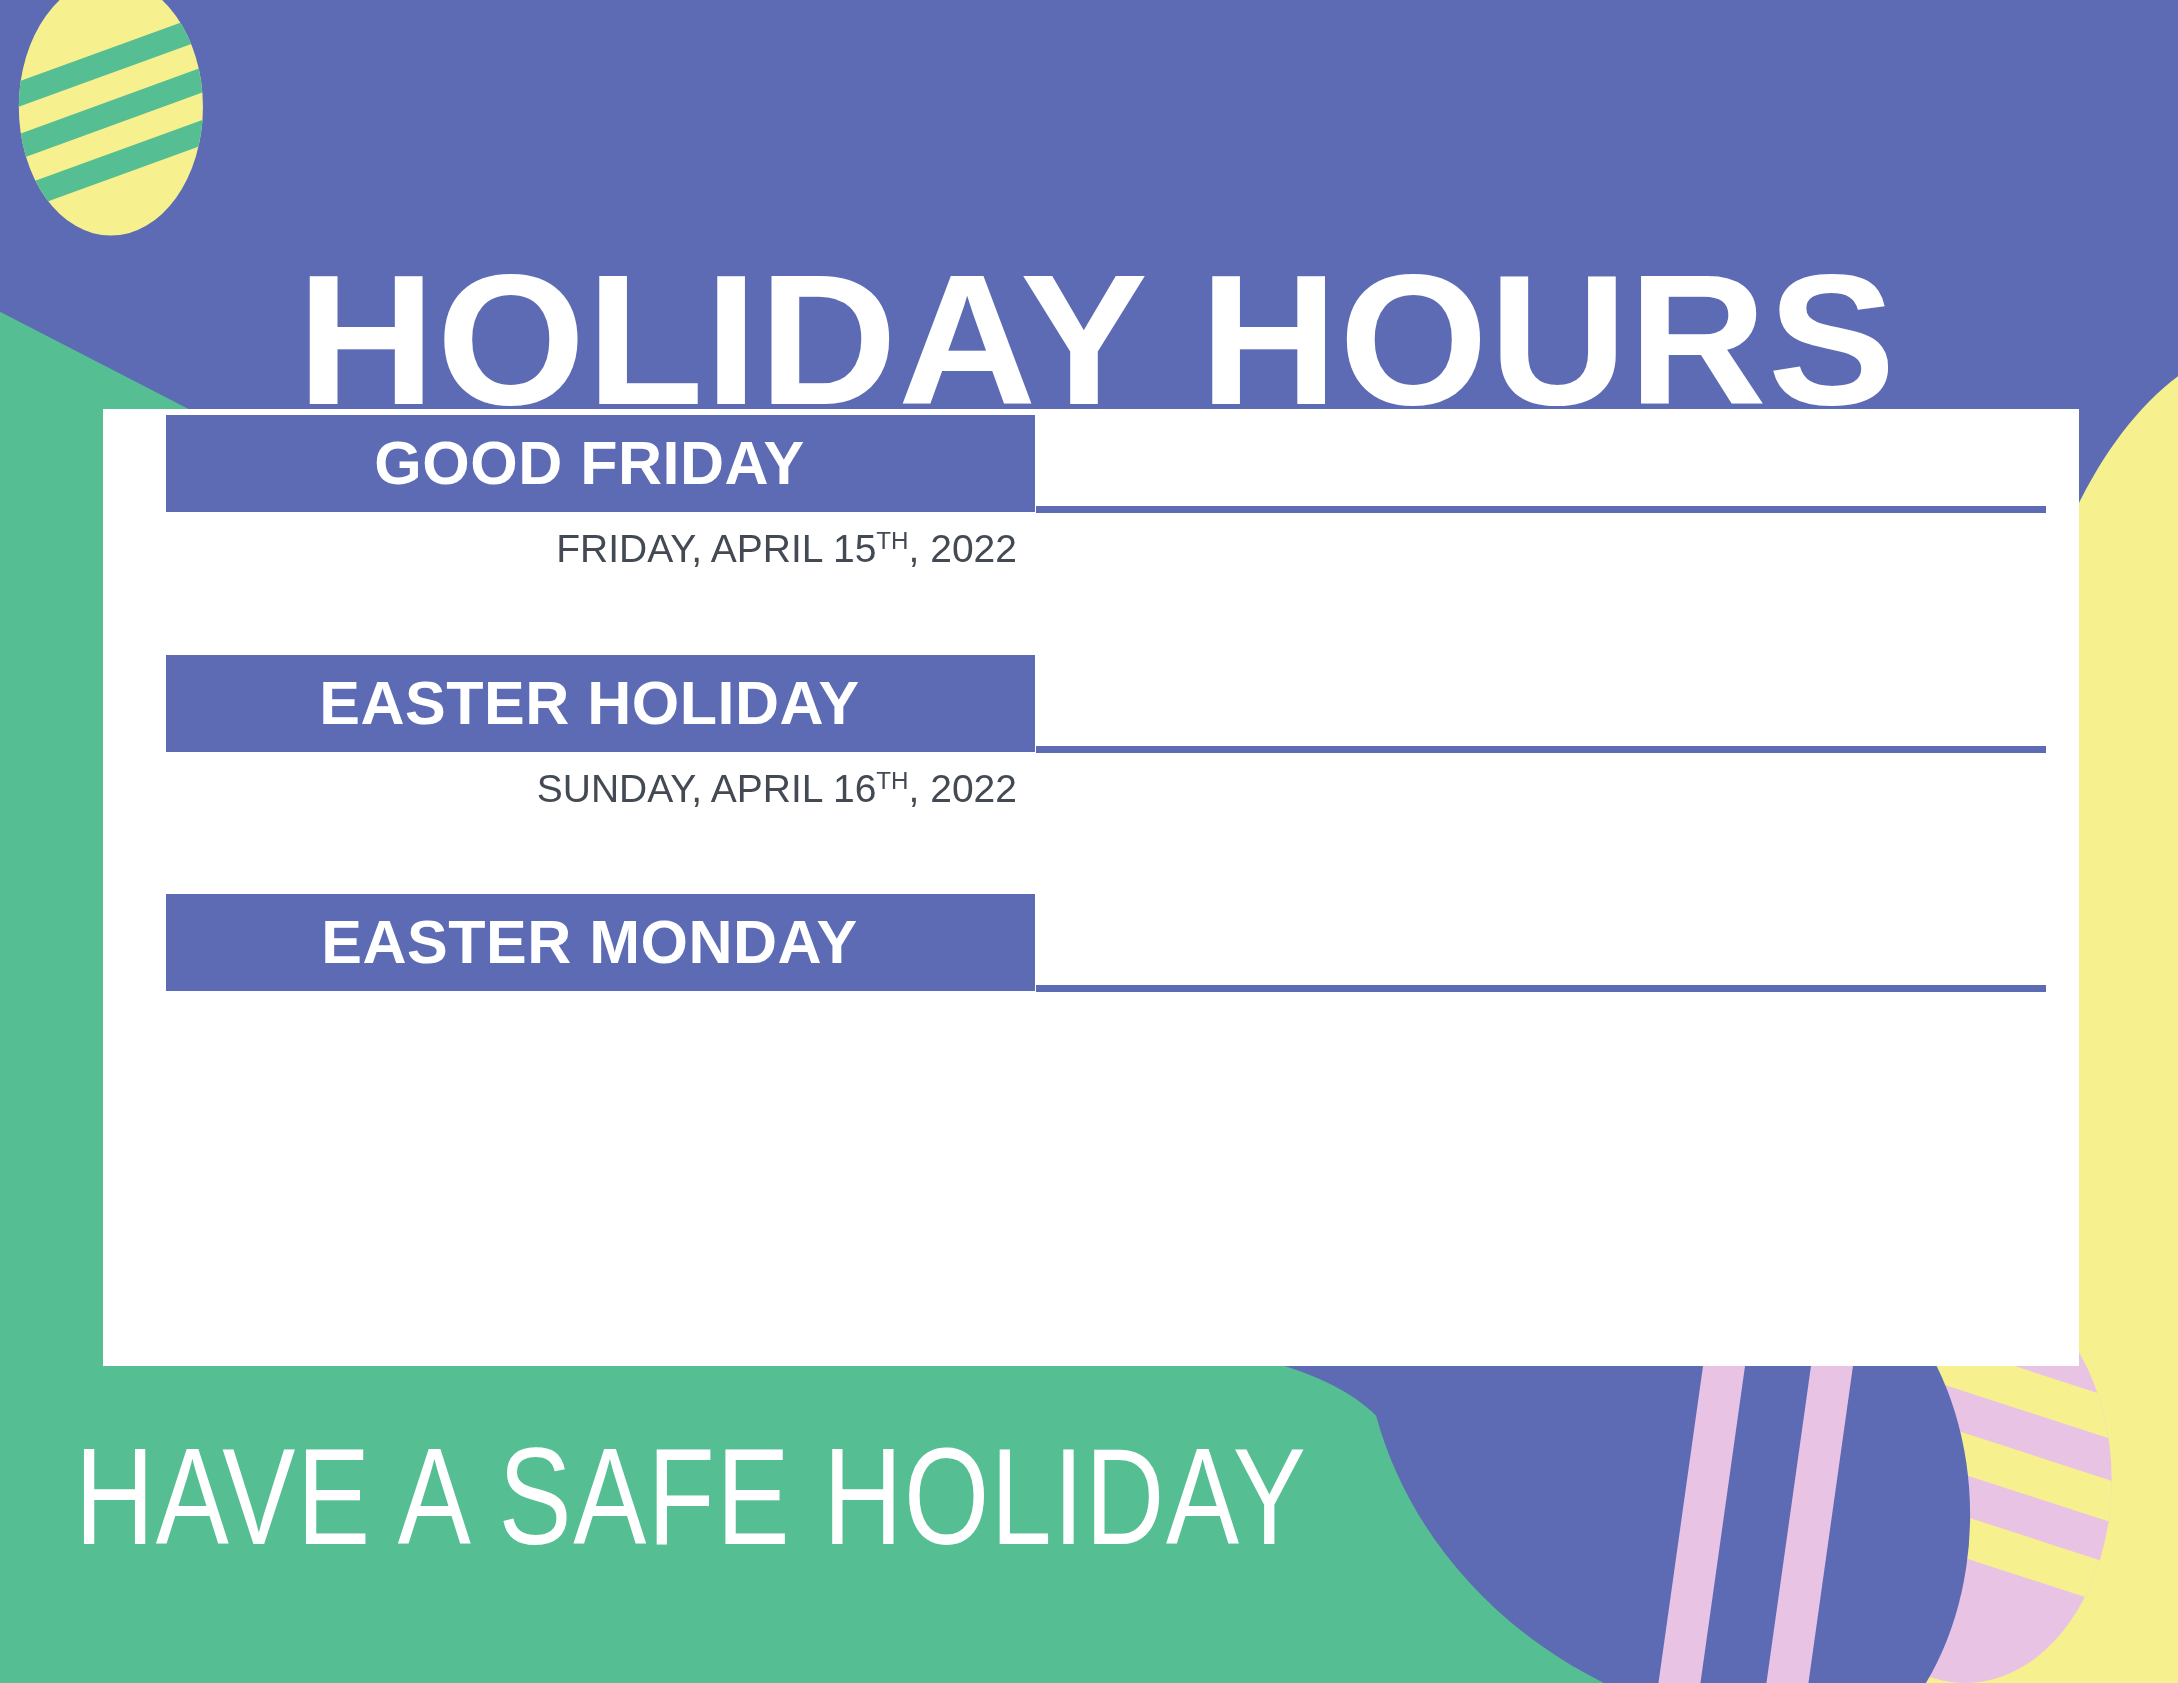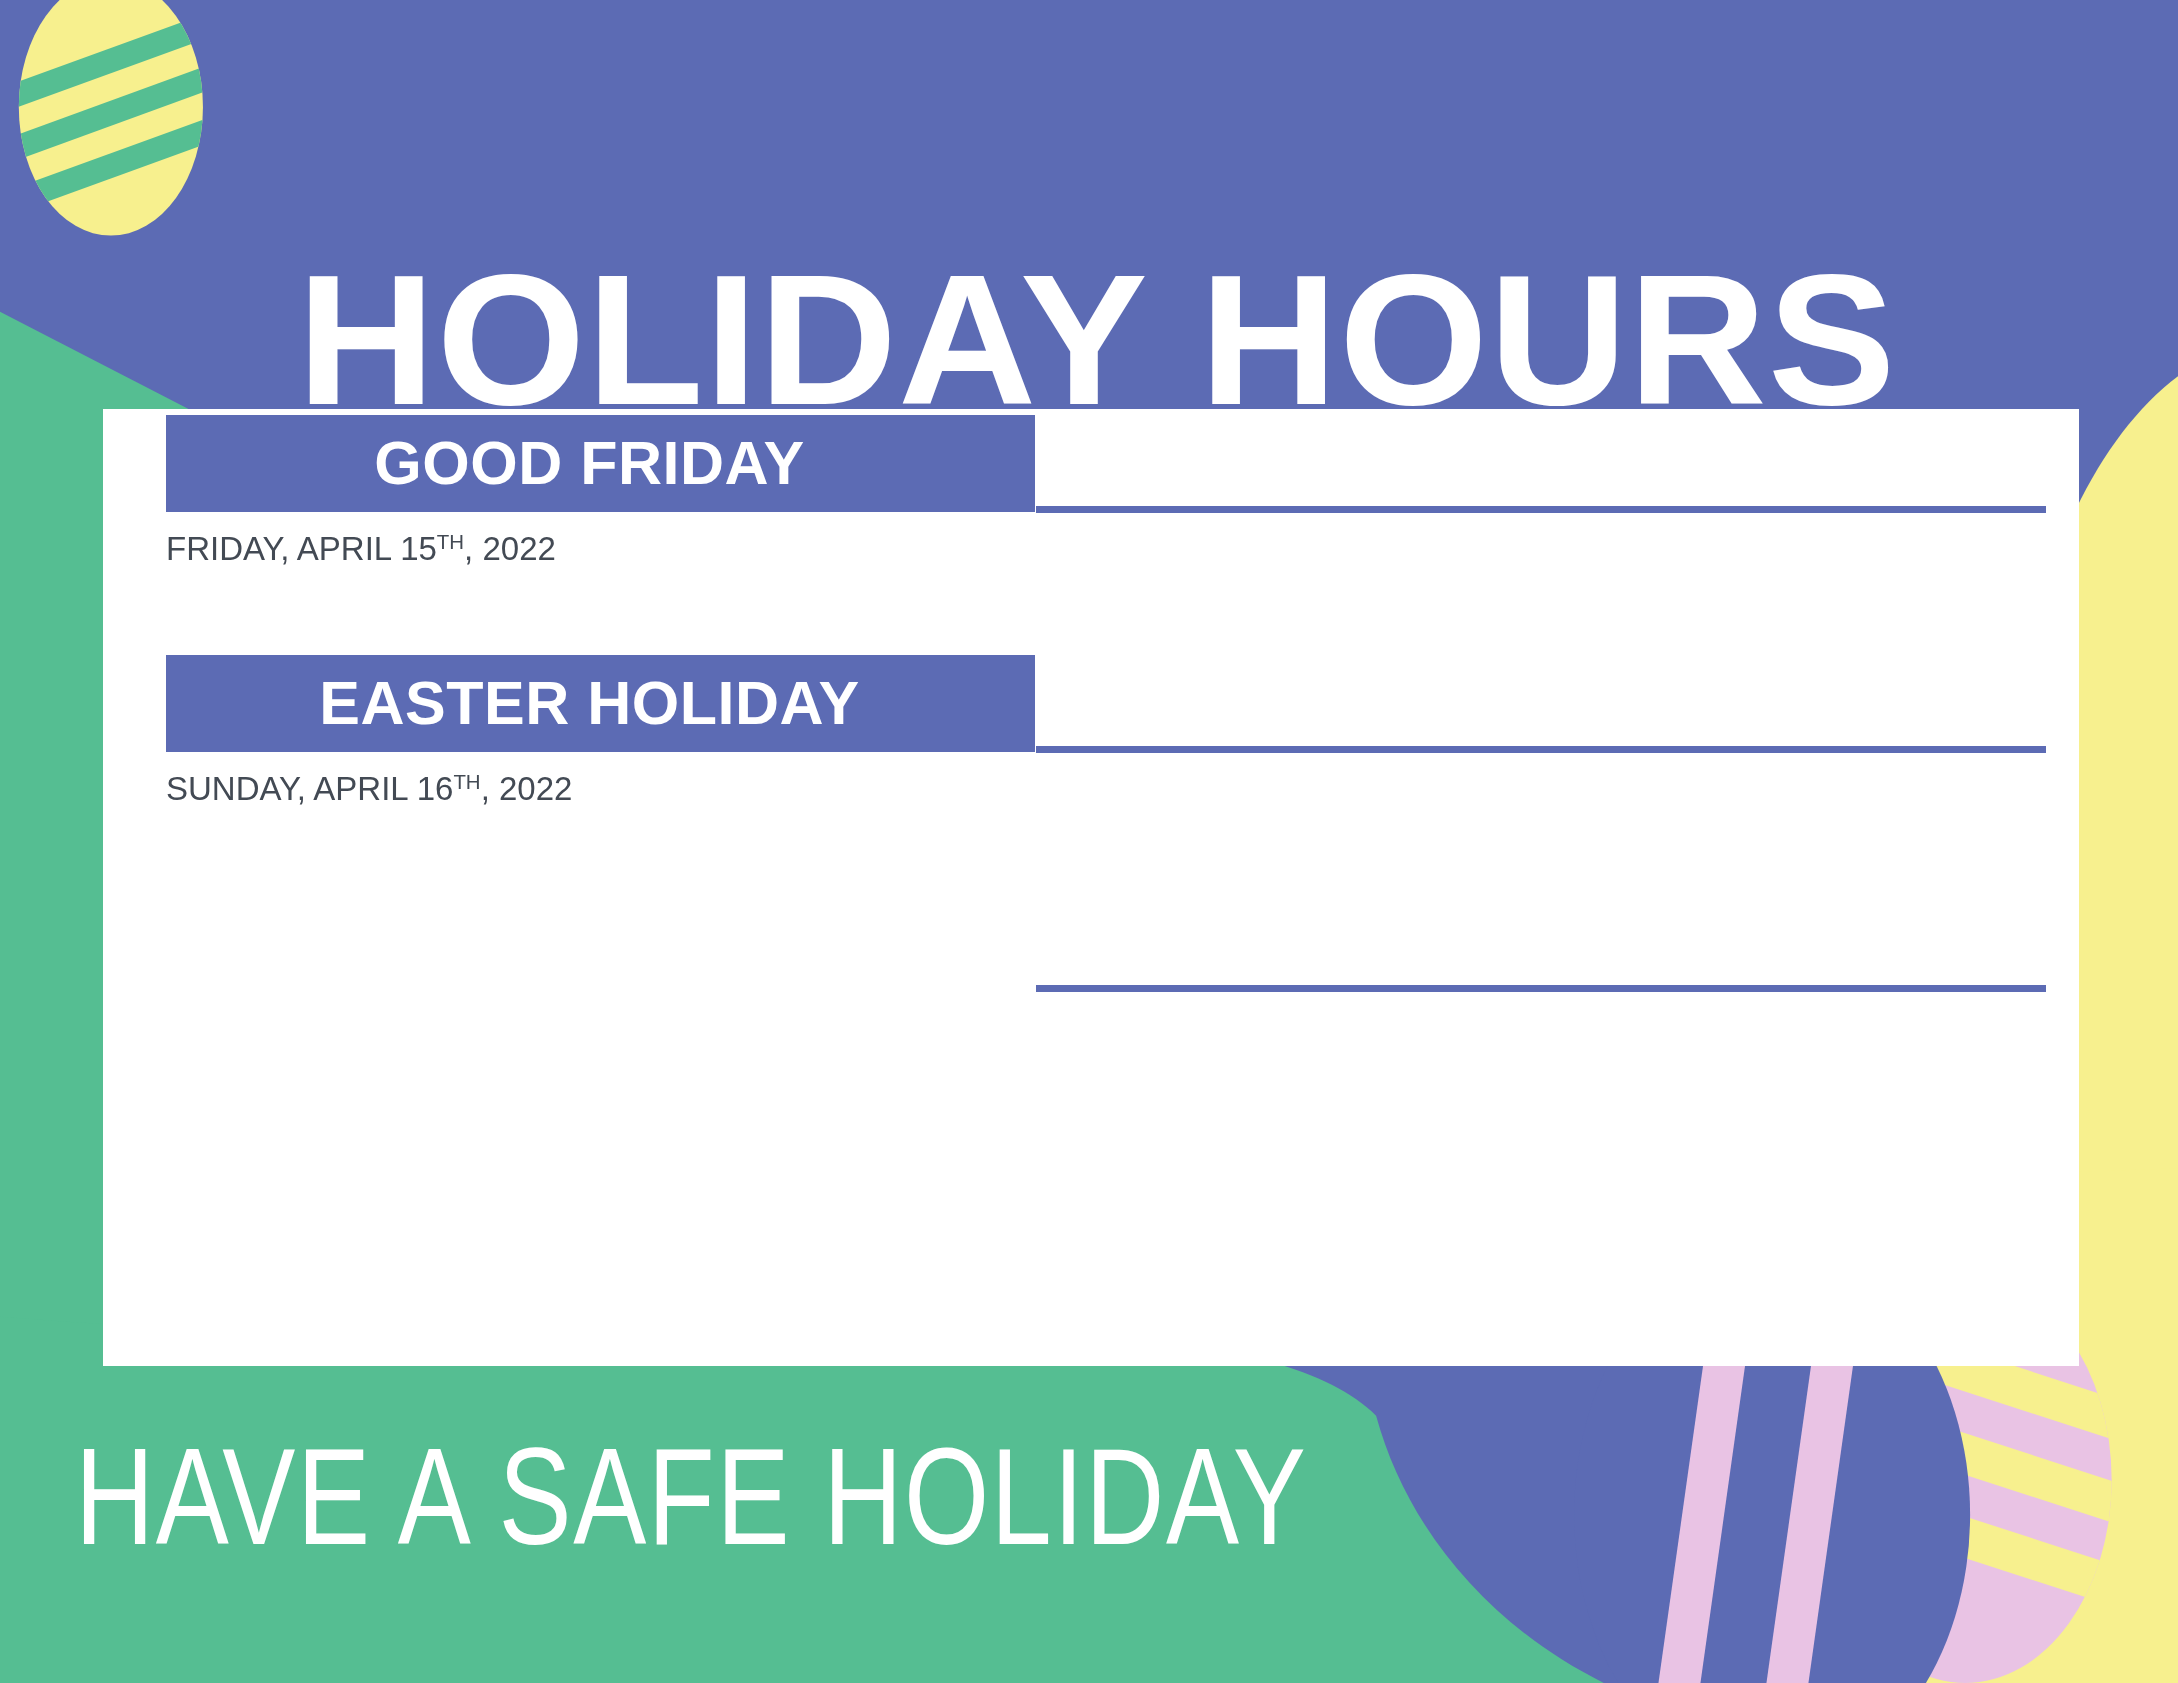--- a/index.html
+++ b/index.html
@@ -84,23 +84,23 @@
     top: 91px;
     width: 1010px;
     height: 7px;
     background: #5C6BB4;
   }
   .datetext {
     position: absolute;
     left: 63px;
     top: 103px;
     width: 869px;
-    text-align: left;
+    text-align: right;
     color: #434a54;
-    font-size: 33px;
+    font-size: 39px;
     line-height: 61px;
     white-space: nowrap;
     padding-right: 18px;
     box-sizing: border-box;
   }
   .datetext sup {
     font-size: 0.62em;
     vertical-align: 0.52em;
     line-height: 0;
   }
@@ -212,20 +212,21 @@
 
       <div class="row row-2">
         <div class="banner">EASTER HOLIDAY</div>
         <div class="rule"></div>
         <div class="datetext">
           <span>SUNDAY, APRIL 16</span><sup>TH</sup><span>, 2022</span>
         </div>
       </div>
 
       <div class="row row-3">
+        <div class="banner">EASTER MONDAY</div>
         <div class="rule"></div>
       </div>
 
     </div>
   </div>
 
   <div id="footer-text">HAVE A SAFE HOLIDAY</div>
 
 </div>
 

